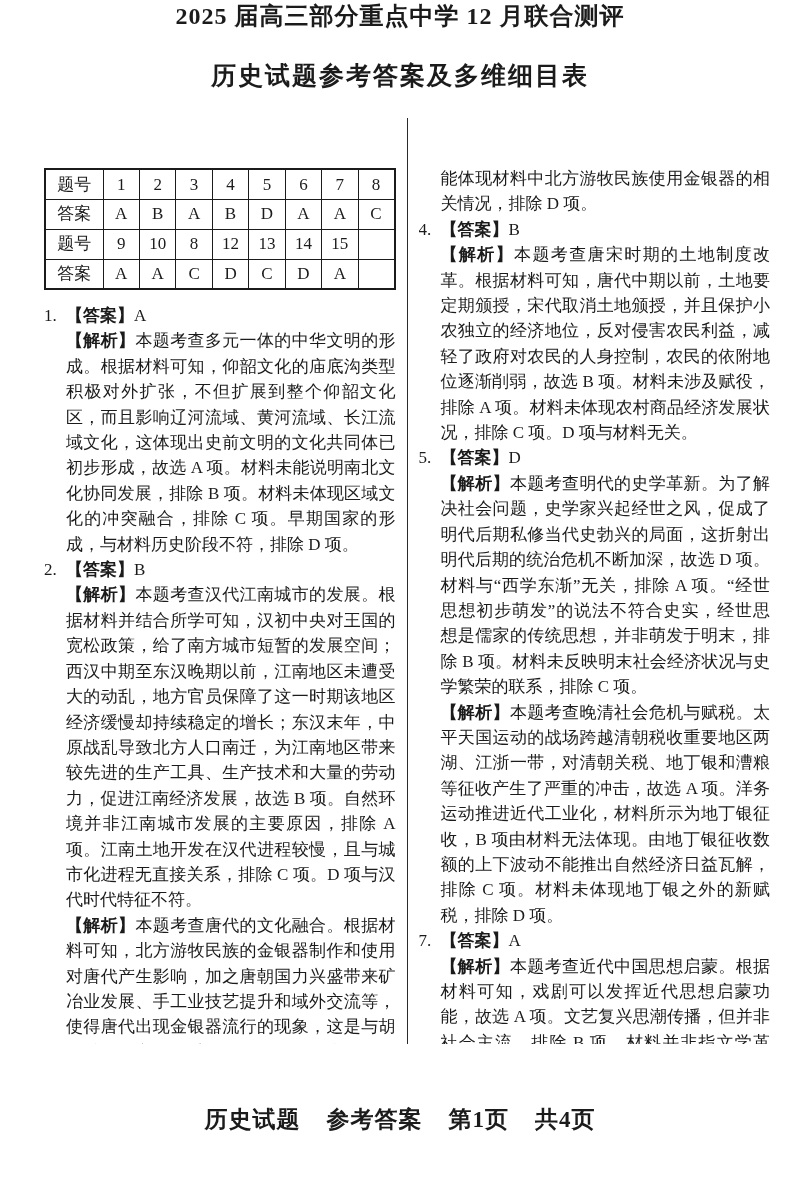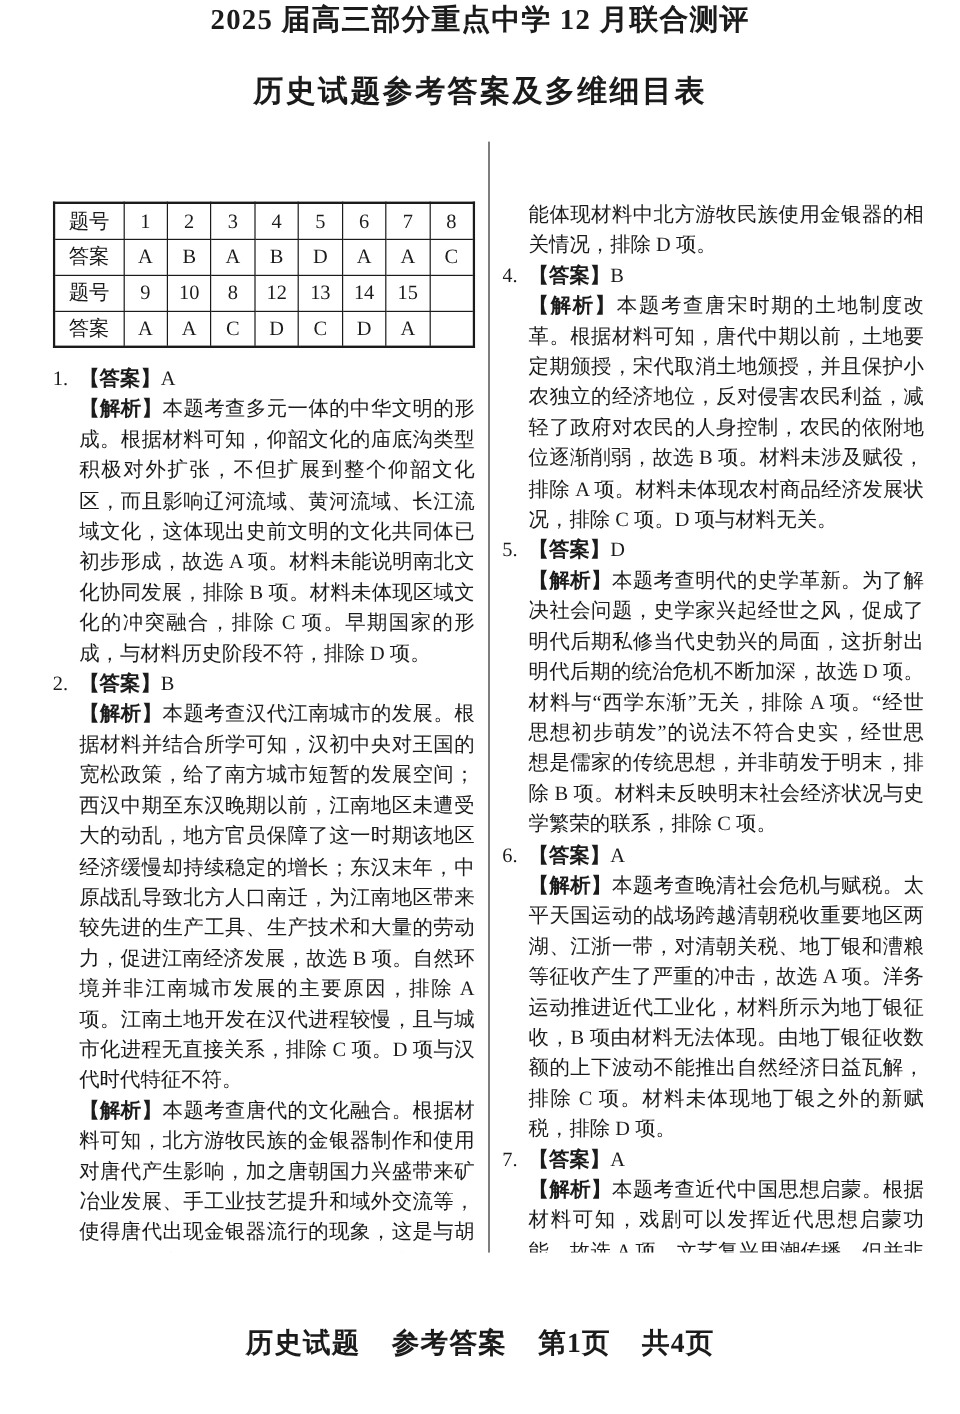--- a/index.html
+++ b/index.html
@@ -172,23 +172,20 @@
     </div>
 
     <div class="question">
       <div class="q-head">
         <span class="q-num">5.</span><b>【答案】</b><span>D</span>
       </div>
       <p class="analysis"><b>【解析】</b><span>本题考查明代的史学革新。为了解决社会问题，史学家兴起经世之风，促成了明代后期私修当代史勃兴的局面，这折射出明代后期的统治危机不断加深，故选 D 项。材料与“西学东渐”无关，排除 A 项。“经世思想初步萌发”的说法不符合史实，经世思想是儒家的传统思想，并非萌发于明末，排除 B 项。材料未反映明末社会经济状况与史学繁荣的联系，排除 C 项。</span></p>
     </div>
 
     <div class="question">
-      <div class="q-head">
-        <span class="q-num">6.</span><b>【答案】</b><span>A</span>
-      </div>
       <p class="analysis"><b>【解析】</b><span>本题考查晚清社会危机与赋税。太平天国运动的战场跨越清朝税收重要地区两湖、江浙一带，对清朝关税、地丁银和漕粮等征收产生了严重的冲击，故选 A 项。洋务运动推进近代工业化，材料所示为地丁银征收，B 项由材料无法体现。由地丁银征收数额的上下波动不能推出自然经济日益瓦解，排除 C 项。材料未体现地丁银之外的新赋税，排除 D 项。</span></p>
     </div>
 
     <div class="question">
       <div class="q-head">
         <span class="q-num">7.</span><b>【答案】</b><span>A</span>
       </div>
       <p class="analysis"><b>【解析】</b><span>本题考查近代中国思想启蒙。根据材料可知，戏剧可以发挥近代思想启蒙功能，故选 A 项。文艺复兴思潮传播，但并非社会主流，排除 B 项。材料并非指文学革命，排除 C 项。中西文化贯通并未成为社会共识，排除 D 项。</span></p>
     </div>
 

